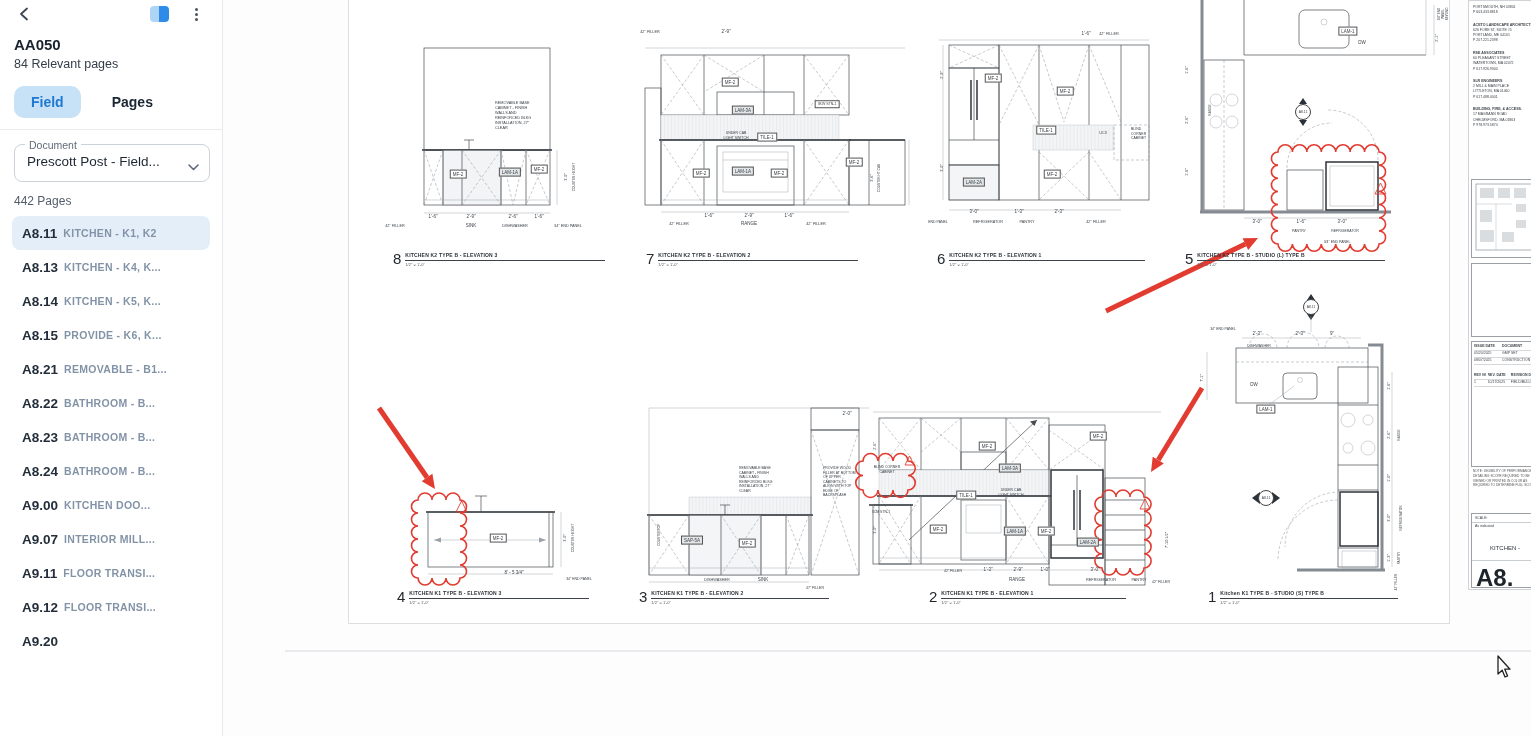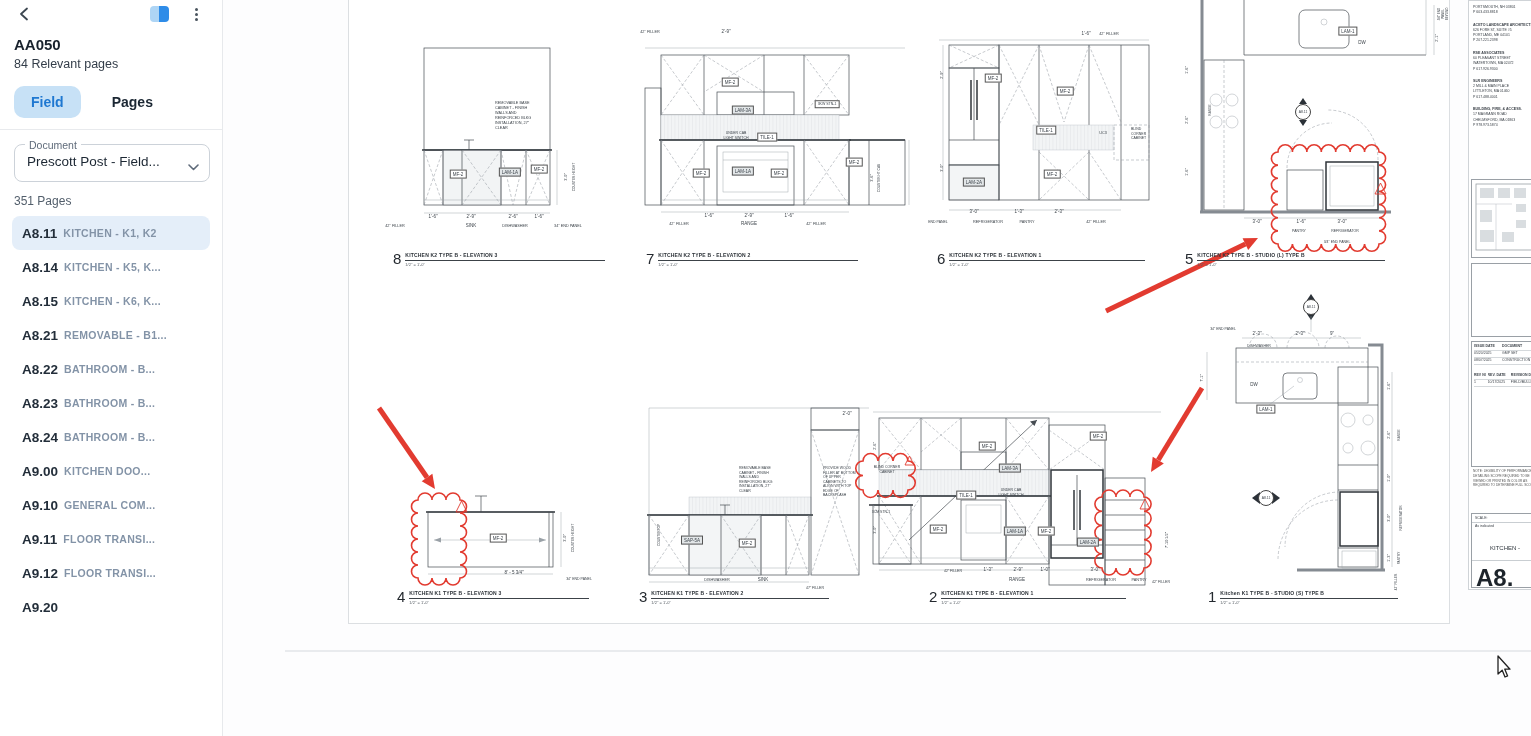--- a/index.html
+++ b/index.html
@@ -107,33 +107,37 @@
     <div class="sb-divider"></div>
     <div class="doc-select">
       <span class="doc-label">Document</span>
       <span class="doc-value">Prescott Post - Field...</span>
       <span class="doc-chevron">
         <svg width="11" height="7" viewBox="0 0 11 7">
             <polyline points="1,1 5.5,5.5 10,1" fill="none" stroke="#5f6b7a" stroke-width="1.6" stroke-linecap="round" stroke-linejoin="round"></polyline>
           </svg>
       </span>
     </div>
-    <div class="pages-count">351 Pages</div>
+    <div class="pages-count">442 Pages</div>
     <div class="page-list" id="page-list">
         <div class="pl-item selected">
           <span class="pl-code">A8.11</span>
           <span class="pl-title">KITCHEN - K1, K2</span>
         </div>
         <div class="pl-item">
+          <span class="pl-code">A8.13</span>
+          <span class="pl-title">KITCHEN - K4, K...</span>
+        </div>
+        <div class="pl-item">
           <span class="pl-code">A8.14</span>
           <span class="pl-title">KITCHEN - K5, K...</span>
         </div>
         <div class="pl-item">
           <span class="pl-code">A8.15</span>
-          <span class="pl-title">KITCHEN - K6, K...</span>
+          <span class="pl-title">PROVIDE - K6, K...</span>
         </div>
         <div class="pl-item">
           <span class="pl-code">A8.21</span>
           <span class="pl-title">REMOVABLE - B1...</span>
         </div>
         <div class="pl-item">
           <span class="pl-code">A8.22</span>
           <span class="pl-title">BATHROOM - B...</span>
         </div>
         <div class="pl-item">
@@ -142,22 +146,22 @@
         </div>
         <div class="pl-item">
           <span class="pl-code">A8.24</span>
           <span class="pl-title">BATHROOM - B...</span>
         </div>
         <div class="pl-item">
           <span class="pl-code">A9.00</span>
           <span class="pl-title">KITCHEN DOO...</span>
         </div>
         <div class="pl-item">
-          <span class="pl-code">A9.10</span>
-          <span class="pl-title">GENERAL COM...</span>
+          <span class="pl-code">A9.07</span>
+          <span class="pl-title">INTERIOR MILL...</span>
         </div>
         <div class="pl-item">
           <span class="pl-code">A9.11</span>
           <span class="pl-title">FLOOR TRANSI...</span>
         </div>
         <div class="pl-item">
           <span class="pl-code">A9.12</span>
           <span class="pl-title">FLOOR TRANSI...</span>
         </div>
         <div class="pl-item">

